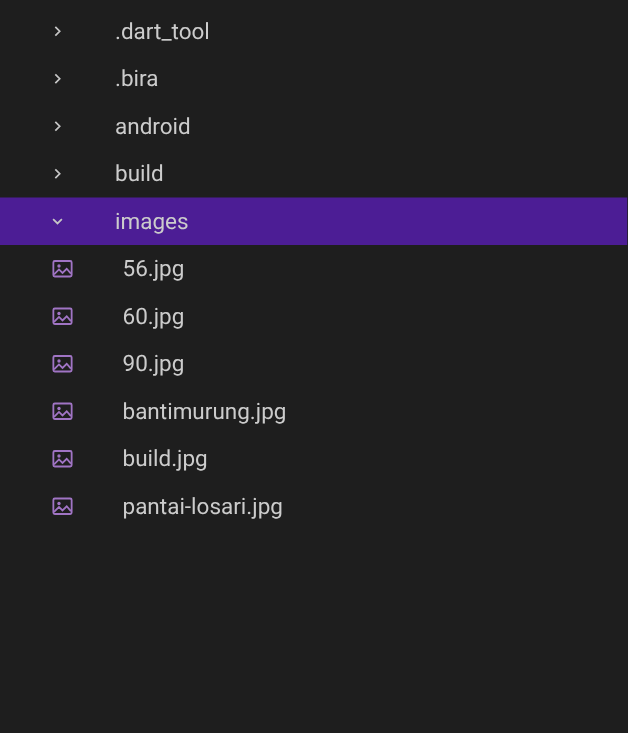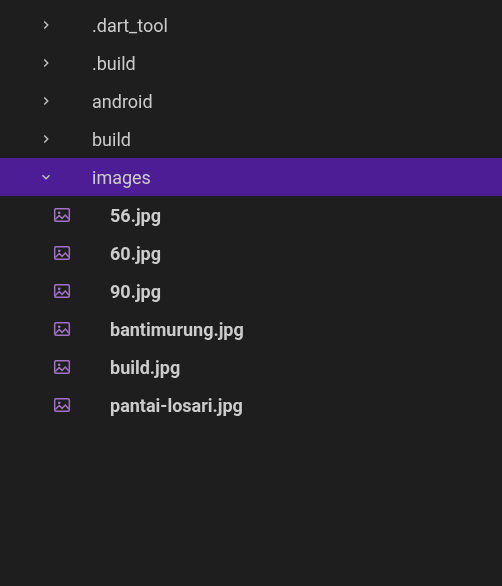--- a/index.html
+++ b/index.html
@@ -21,22 +21,21 @@
       display: flex;
       align-items: center;
       height: 38px;
       cursor: pointer;
       padding-left: 36px;
     }
     .tree-item.expanded {
       background-color: #4c1d95;
     }
     .tree-item.child {
-      padding-left: 52px;
-      font-weight: bold;
+      padding-left: 40px;
     }
     .chevron {
       width: 20px;
       height: 20px;
       display: flex;
       align-items: center;
       justify-content: center;
       margin-right: 8px;
       flex-shrink: 0;
     }
@@ -77,21 +76,21 @@
     </span>
     <span class="item-label">.dart_tool</span>
   </div>
 
   <div class="tree-item">
     <span class="chevron">
       <svg viewBox="0 0 16 16" fill="none" stroke="#c5c5c5" stroke-width="1.6">
         <path d="M6 4l4 4-4 4"></path>
       </svg>
     </span>
-    <span class="item-label">.build</span>
+    <span class="item-label">.bira</span>
   </div>
 
   <div class="tree-item">
     <span class="chevron">
       <svg viewBox="0 0 16 16" fill="none" stroke="#c5c5c5" stroke-width="1.6">
         <path d="M6 4l4 4-4 4"></path>
       </svg>
     </span>
     <span class="item-label">android</span>
   </div>

